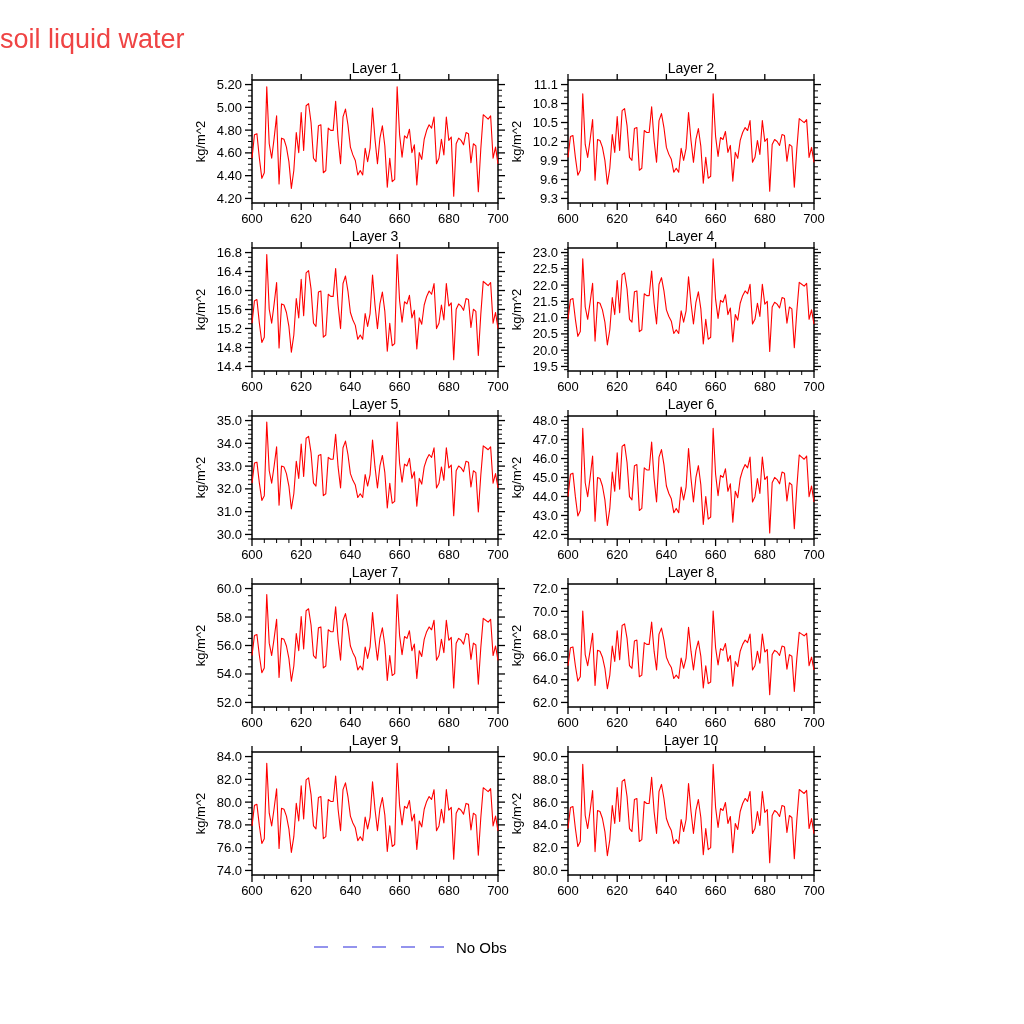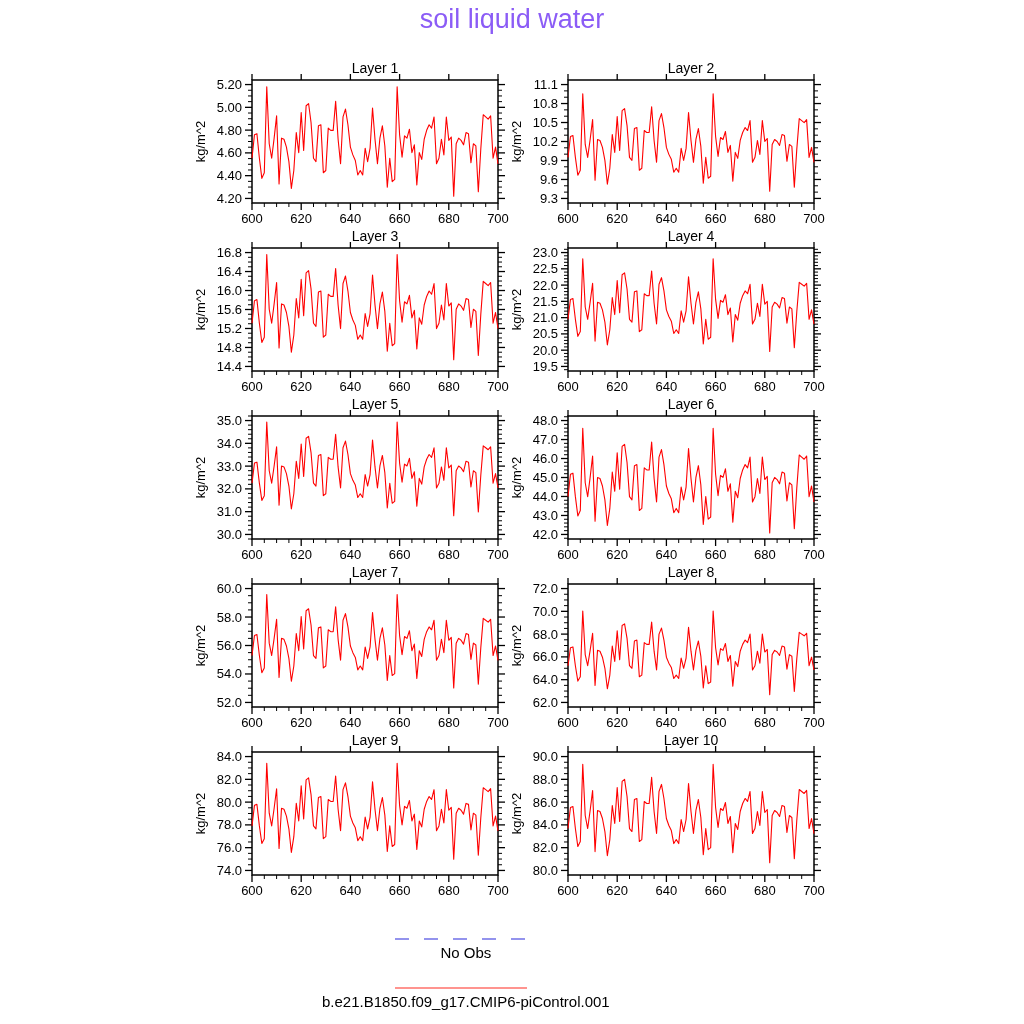--- a/index.html
+++ b/index.html
@@ -1,27 +1,27 @@
 <!DOCTYPE html>
 <html><head>
 <meta charset="utf-8">
 <style>
   html,body { margin:0; padding:0; background:#fff; }
   .canvas {
     position:relative; width:1024px; height:1024px; background:#ffffff;
     font-family:"Liberation Sans", sans-serif; color:#000;
   }
   .main-title {
-    position:absolute; left:0; right:0; top:4px;
-    text-align:center; font-size:27px; color:#8b5cf6;
+    position:absolute; left:0; right:0; top:24px;
+    text-align:left; font-size:27px; color:#ef4444;
   }
   #panels { position:absolute; left:0; top:0; width:840px; height:1024px; }
   #panels svg { position:absolute; }
   .legend { position:absolute; left:313px; top:934px; }
-  .legend-row { display:flex; align-items:center; height:26px;flex-direction:column; }
+  .legend-row { display:flex; align-items:center; height:26px; }
   .legend-row + .legend-row { margin-top:23px; }
   .legend-row svg { flex:0 0 auto; }
   .legend-label { font-size:15px; margin-left:9px; white-space:nowrap; }
 </style>
 </head>
 <body>
 
 <div class="canvas">
 
   <div class="main-title">soil liquid water</div>
@@ -971,21 +971,15 @@
       </svg>
     </div>
 
   <div class="legend">
     <div class="legend-row">
       <svg width="134" height="10">
         <line x1="1" y1="5" x2="133" y2="5" stroke-width="1.4" stroke-dasharray="14,15" stroke="#7070e8"></line>
       </svg>
       <span class="legend-label">No Obs</span>
     </div>
-    <div class="legend-row">
-      <svg width="134" height="10">
-        <line x1="1" y1="5" x2="133" y2="5" stroke-width="1.1" stroke="#ff2a21"></line>
-      </svg>
-      <span class="legend-label">b.e21.B1850.f09_g17.CMIP6-piControl.001</span>
-    </div>
   </div>
 
 </div>
 
 </body></html>

